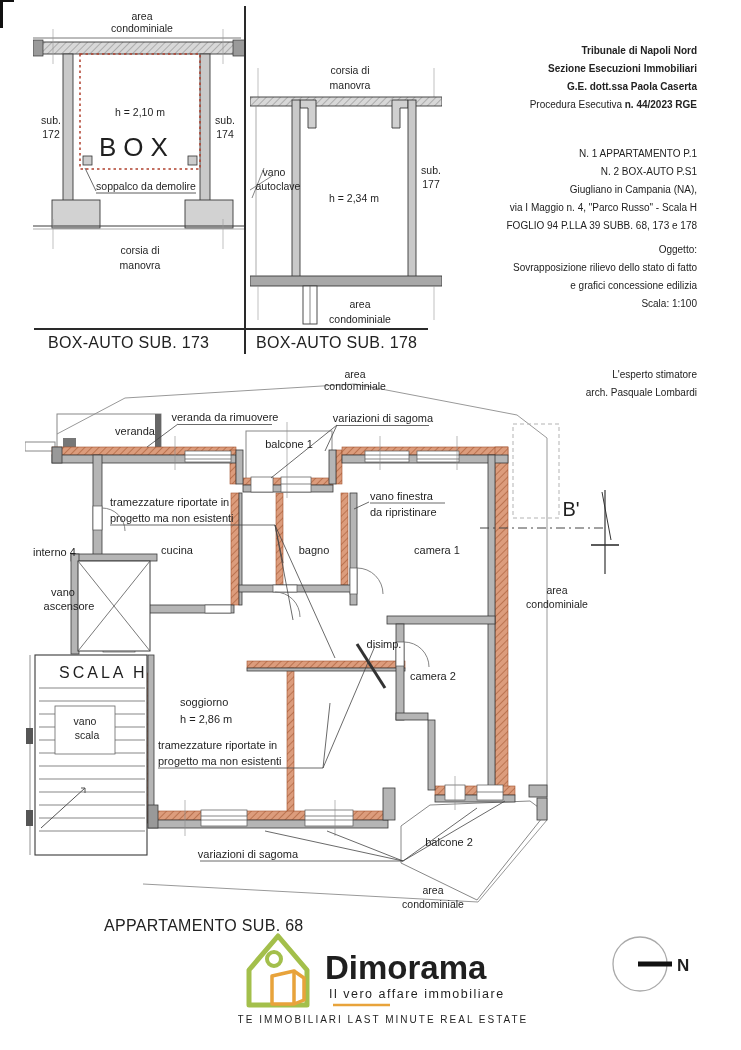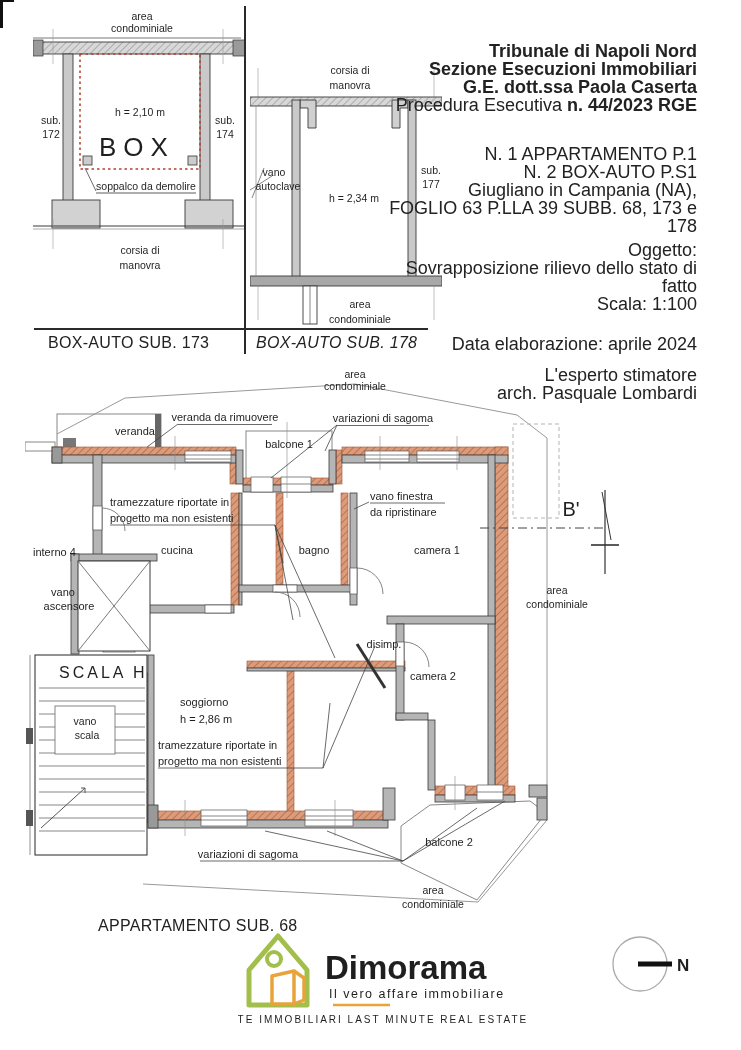--- a/index.html
+++ b/index.html
@@ -1,20 +1,20 @@
 <!DOCTYPE html>
 <html><head>
 <meta charset="utf-8">
 <style>
   html,body{margin:0;padding:0;background:#e8e8e8;}
   .page{position:relative;width:741px;height:1050px;background:#ffffff;overflow:hidden;
         font-family:"Liberation Sans",sans-serif;color:#1a1a1a;}
   .abs{position:absolute;}
   svg text{font-family:"Liberation Sans",sans-serif;fill:#1f1f1f;}
-  .tcol{position:absolute;right:44px;width:330px;text-align:right;font-size:18px;line-height:18px;color:#222;}
+  .tcol{position:absolute;right:44px;width:330px;text-align:right;font-size:10px;line-height:18px;color:#222;}
   .b{font-weight:bold;}
   .caption{position:absolute;font-size:16px;color:#222;letter-spacing:.3px;}
   .rule{position:absolute;background:#2a2a2a;}
   .artifact{position:absolute;background:#111;}
 </style>
 </head>
 <body>
 
 <div class="page">
 
@@ -99,45 +99,44 @@
       <text x="181" y="160" font-size="10.5" text-anchor="middle">177</text>
       <text x="104" y="174" font-size="10.5" text-anchor="middle">h = 2,34 m</text>
       <text x="110" y="280" font-size="10.5" text-anchor="middle">area</text>
       <text x="110" y="295" font-size="10.5" text-anchor="middle">condominiale</text>
     </g>
   </svg>
 
   <div class="rule" style="left:244px;top:6px;width:2px;height:348px;"></div>
   <div class="rule" style="left:34px;top:328px;width:394px;height:2px;"></div>
   <div class="caption" style="left:48px;top:334px;">BOX-AUTO SUB. 173</div>
-  <div class="caption" style="left:256px;top:334px;font-style:italic;">BOX-AUTO SUB. 178</div>
+  <div class="caption" style="left:256px;top:334px;">BOX-AUTO SUB. 178</div>
 
   <div class="tcol" style="top:42px;">
     <div class="b">Tribunale di Napoli Nord</div>
     <div class="b">Sezione Esecuzioni Immobiliari</div>
     <div class="b">G.E. dott.ssa Paola Caserta</div>
     <div><span>Procedura Esecutiva </span><span class="b">n. 44/2023 RGE</span></div>
   </div>
 
   <div class="tcol" style="top:145px;">
     <div>N. 1 APPARTAMENTO P.1</div>
     <div>N. 2 BOX-AUTO P.S1</div>
     <div>Giugliano in Campania (NA),</div>
-    <div>FOGLIO 63 P.LLA 39 SUBB. 68, 173 e 178</div>
+    <div>via I Maggio n. 4, "Parco Russo" - Scala H</div>
+    <div>FOGLIO 94 P.LLA 39 SUBB. 68, 173 e 178</div>
   </div>
 
   <div class="tcol" style="top:241px;">
     <div>Oggetto:</div>
     <div>Sovrapposizione rilievo dello stato di fatto</div>
+    <div>e grafici concessione edilizia</div>
     <div>Scala: 1:100</div>
   </div>
 
-  <div class="tcol" style="top:335px;">
-    <div>Data elaborazione: aprile 2024</div>
-  </div>
 
   <div class="tcol" style="top:366px;">
     <div>L'esperto stimatore</div>
     <div>arch. Pasquale Lombardi</div>
   </div>
 
   <svg class="abs" style="left:25px;top:358px;" width="645" height="560" viewBox="0 0 645 560">
     <defs>
       <pattern id="hs68" width="5" height="5" patternUnits="userSpaceOnUse" patternTransform="rotate(45)">
         <rect width="5" height="5" fill="#dc9c7c"></rect>
@@ -341,21 +340,21 @@
       <text x="408" y="322" text-anchor="middle">camera 2</text>
       <text x="223" y="500" text-anchor="middle">variazioni di sagoma</text>
       <text x="424" y="488" text-anchor="middle">balcone 2</text>
       <text x="532" y="236" font-size="10.5" text-anchor="middle">area</text>
       <text x="532" y="250" font-size="10.5" text-anchor="middle">condominiale</text>
       <text x="408" y="536" font-size="10.5" text-anchor="middle">area</text>
       <text x="408" y="550" font-size="10.5" text-anchor="middle">condominiale</text>
     </g>
   </svg>
 
-  <div class="caption" style="left:98px;top:917px;">APPARTAMENTO SUB. 68</div>
+  <div class="caption" style="left:104px;top:917px;">APPARTAMENTO SUB. 68</div>
 
   <svg class="abs" style="left:238px;top:926px;" width="290" height="104" viewBox="0 0 290 104">
     <g>
       <path d="M 11,44 L 40,10 L 69,44 L 69,79 L 11,79 Z" fill="#ffffff" stroke="#a3bf4b" stroke-width="5" stroke-linejoin="round"></path>
       <circle cx="36" cy="33" r="7" fill="none" stroke="#a3bf4b" stroke-width="4"></circle>
       <path d="M 34,50 L 56,45 L 56,78 L 34,78 Z" fill="#ffffff" stroke="#e8a33b" stroke-width="3.5" stroke-linejoin="round"></path>
       <path d="M 56,45 L 66,52 L 66,74 L 56,78" fill="none" stroke="#e8a33b" stroke-width="3.5" stroke-linejoin="round"></path>
     </g>
     <text x="87" y="53" font-size="33" font-weight="bold" fill="#96b837">Dimorama</text>
     <text x="91" y="72" font-size="12.5" letter-spacing="1.5" fill="#e8a33b">Il vero affare immobiliare</text>

